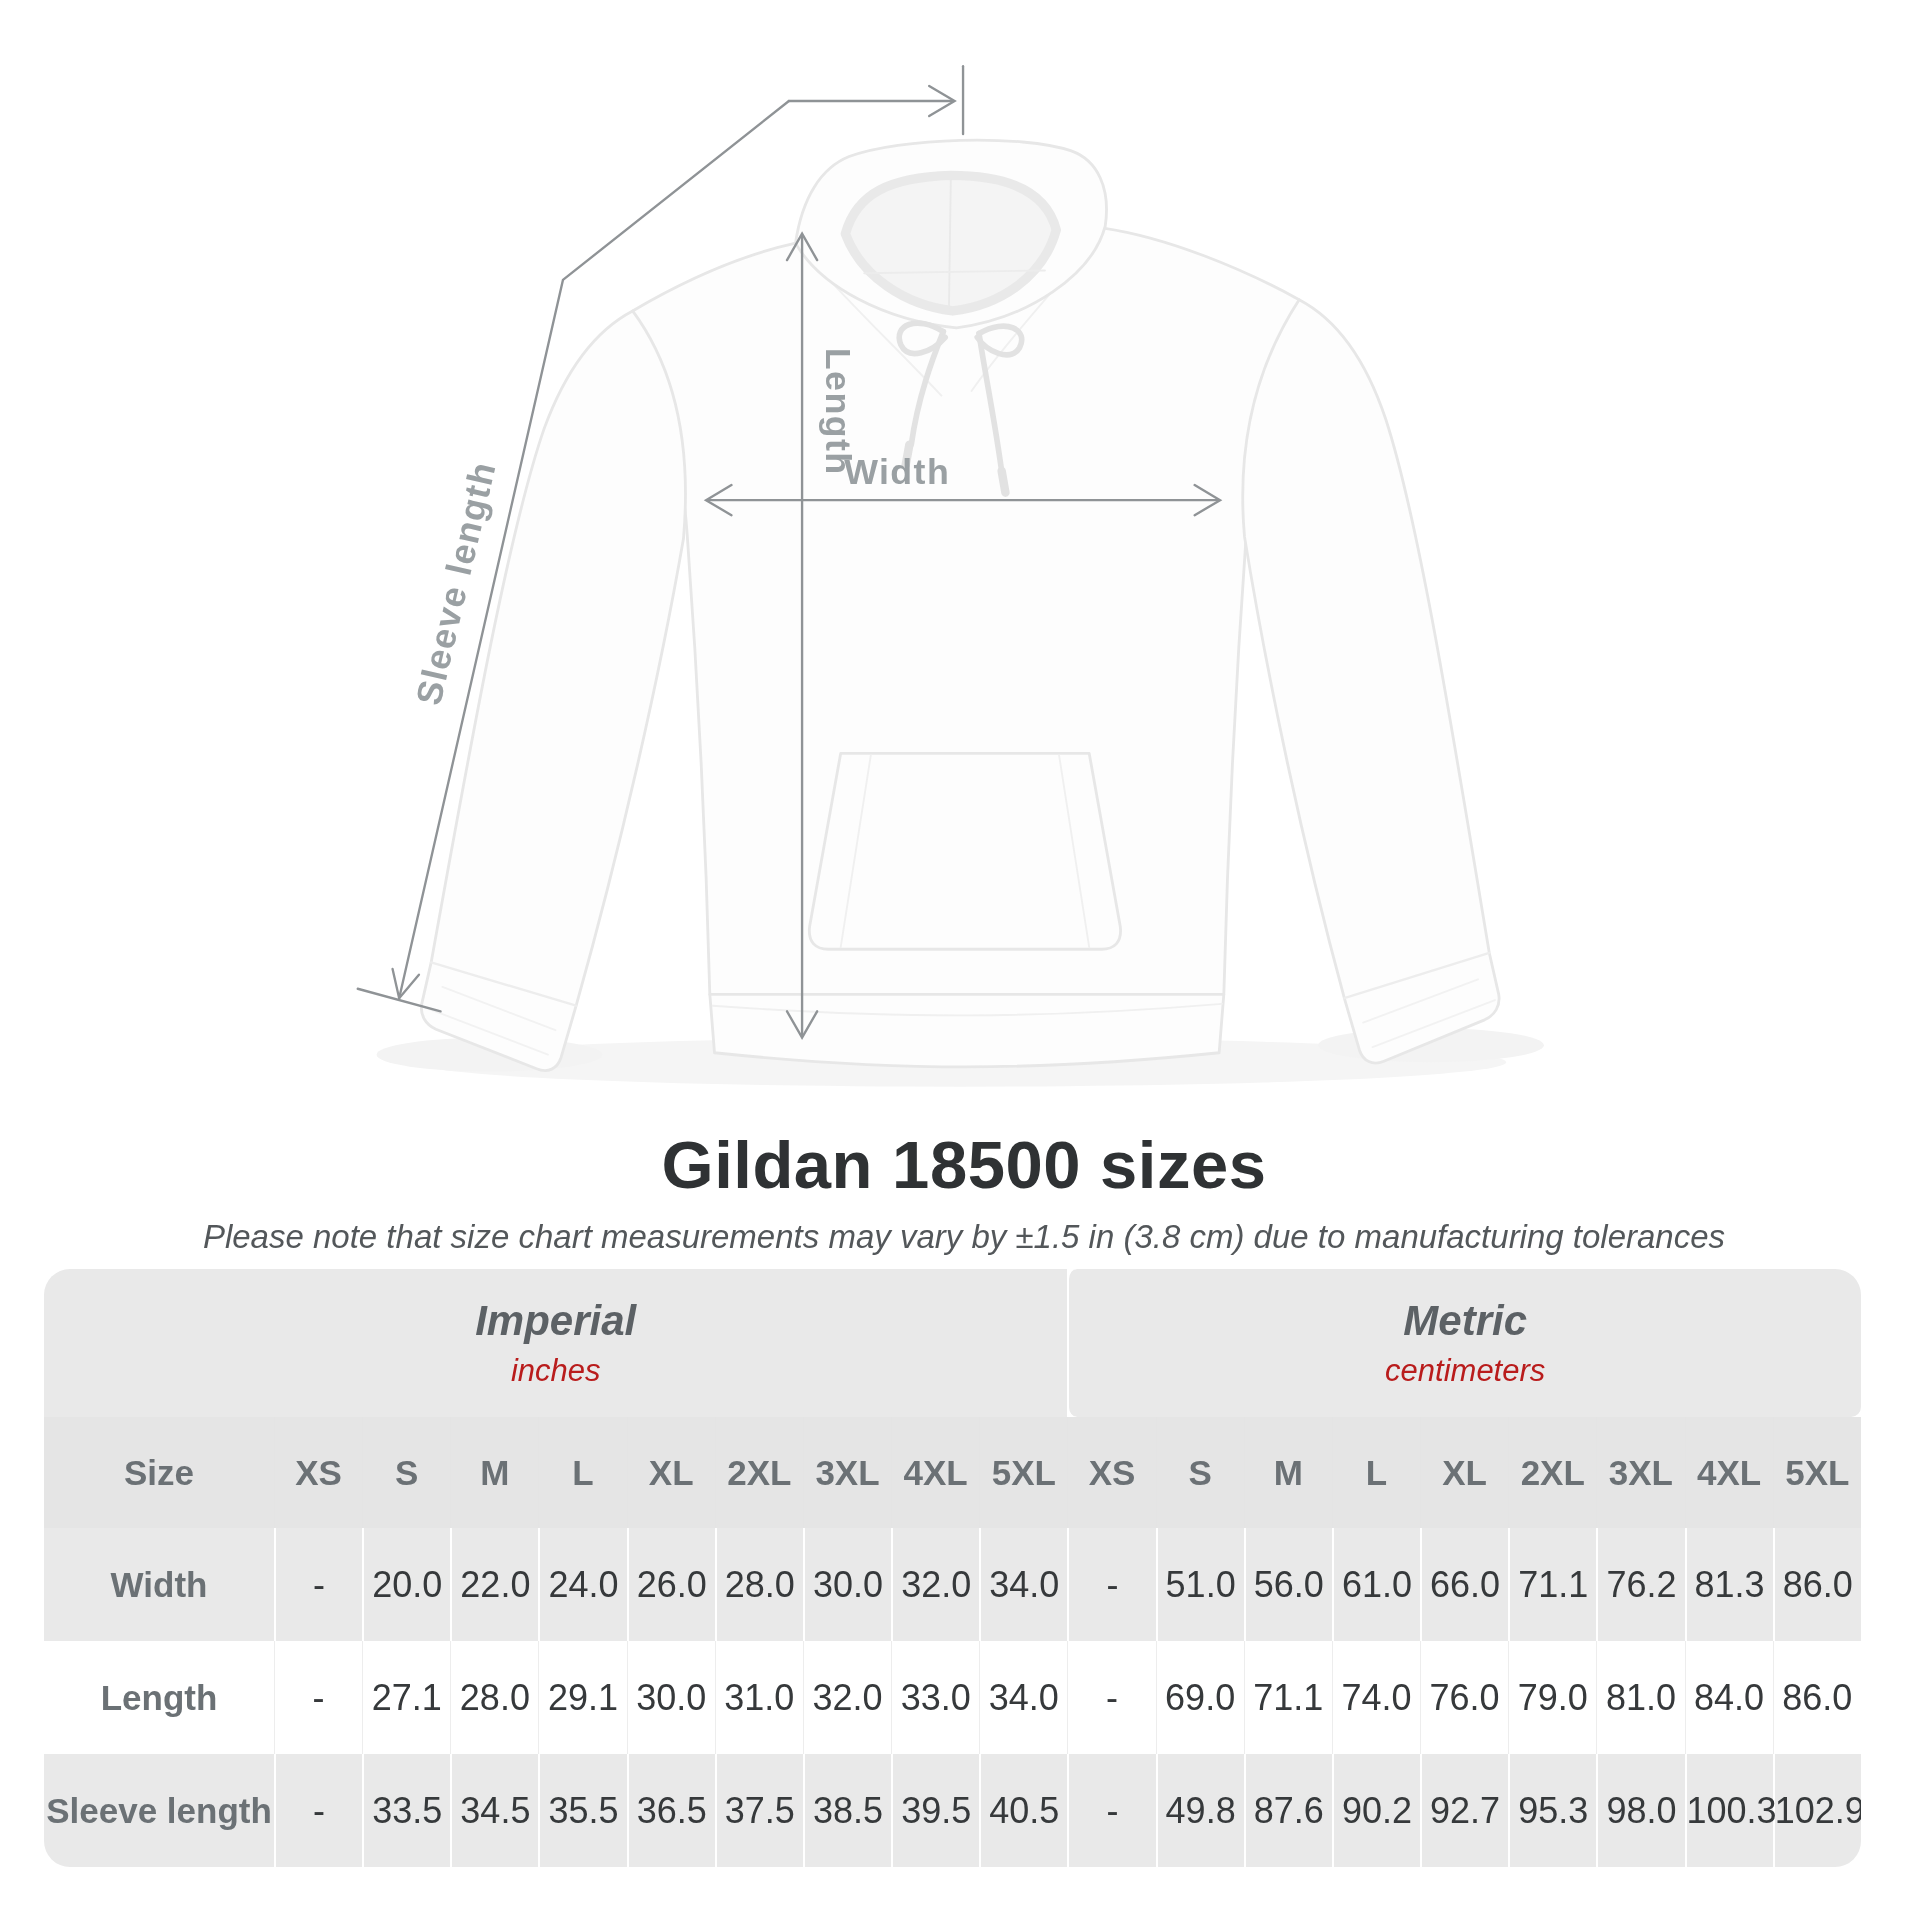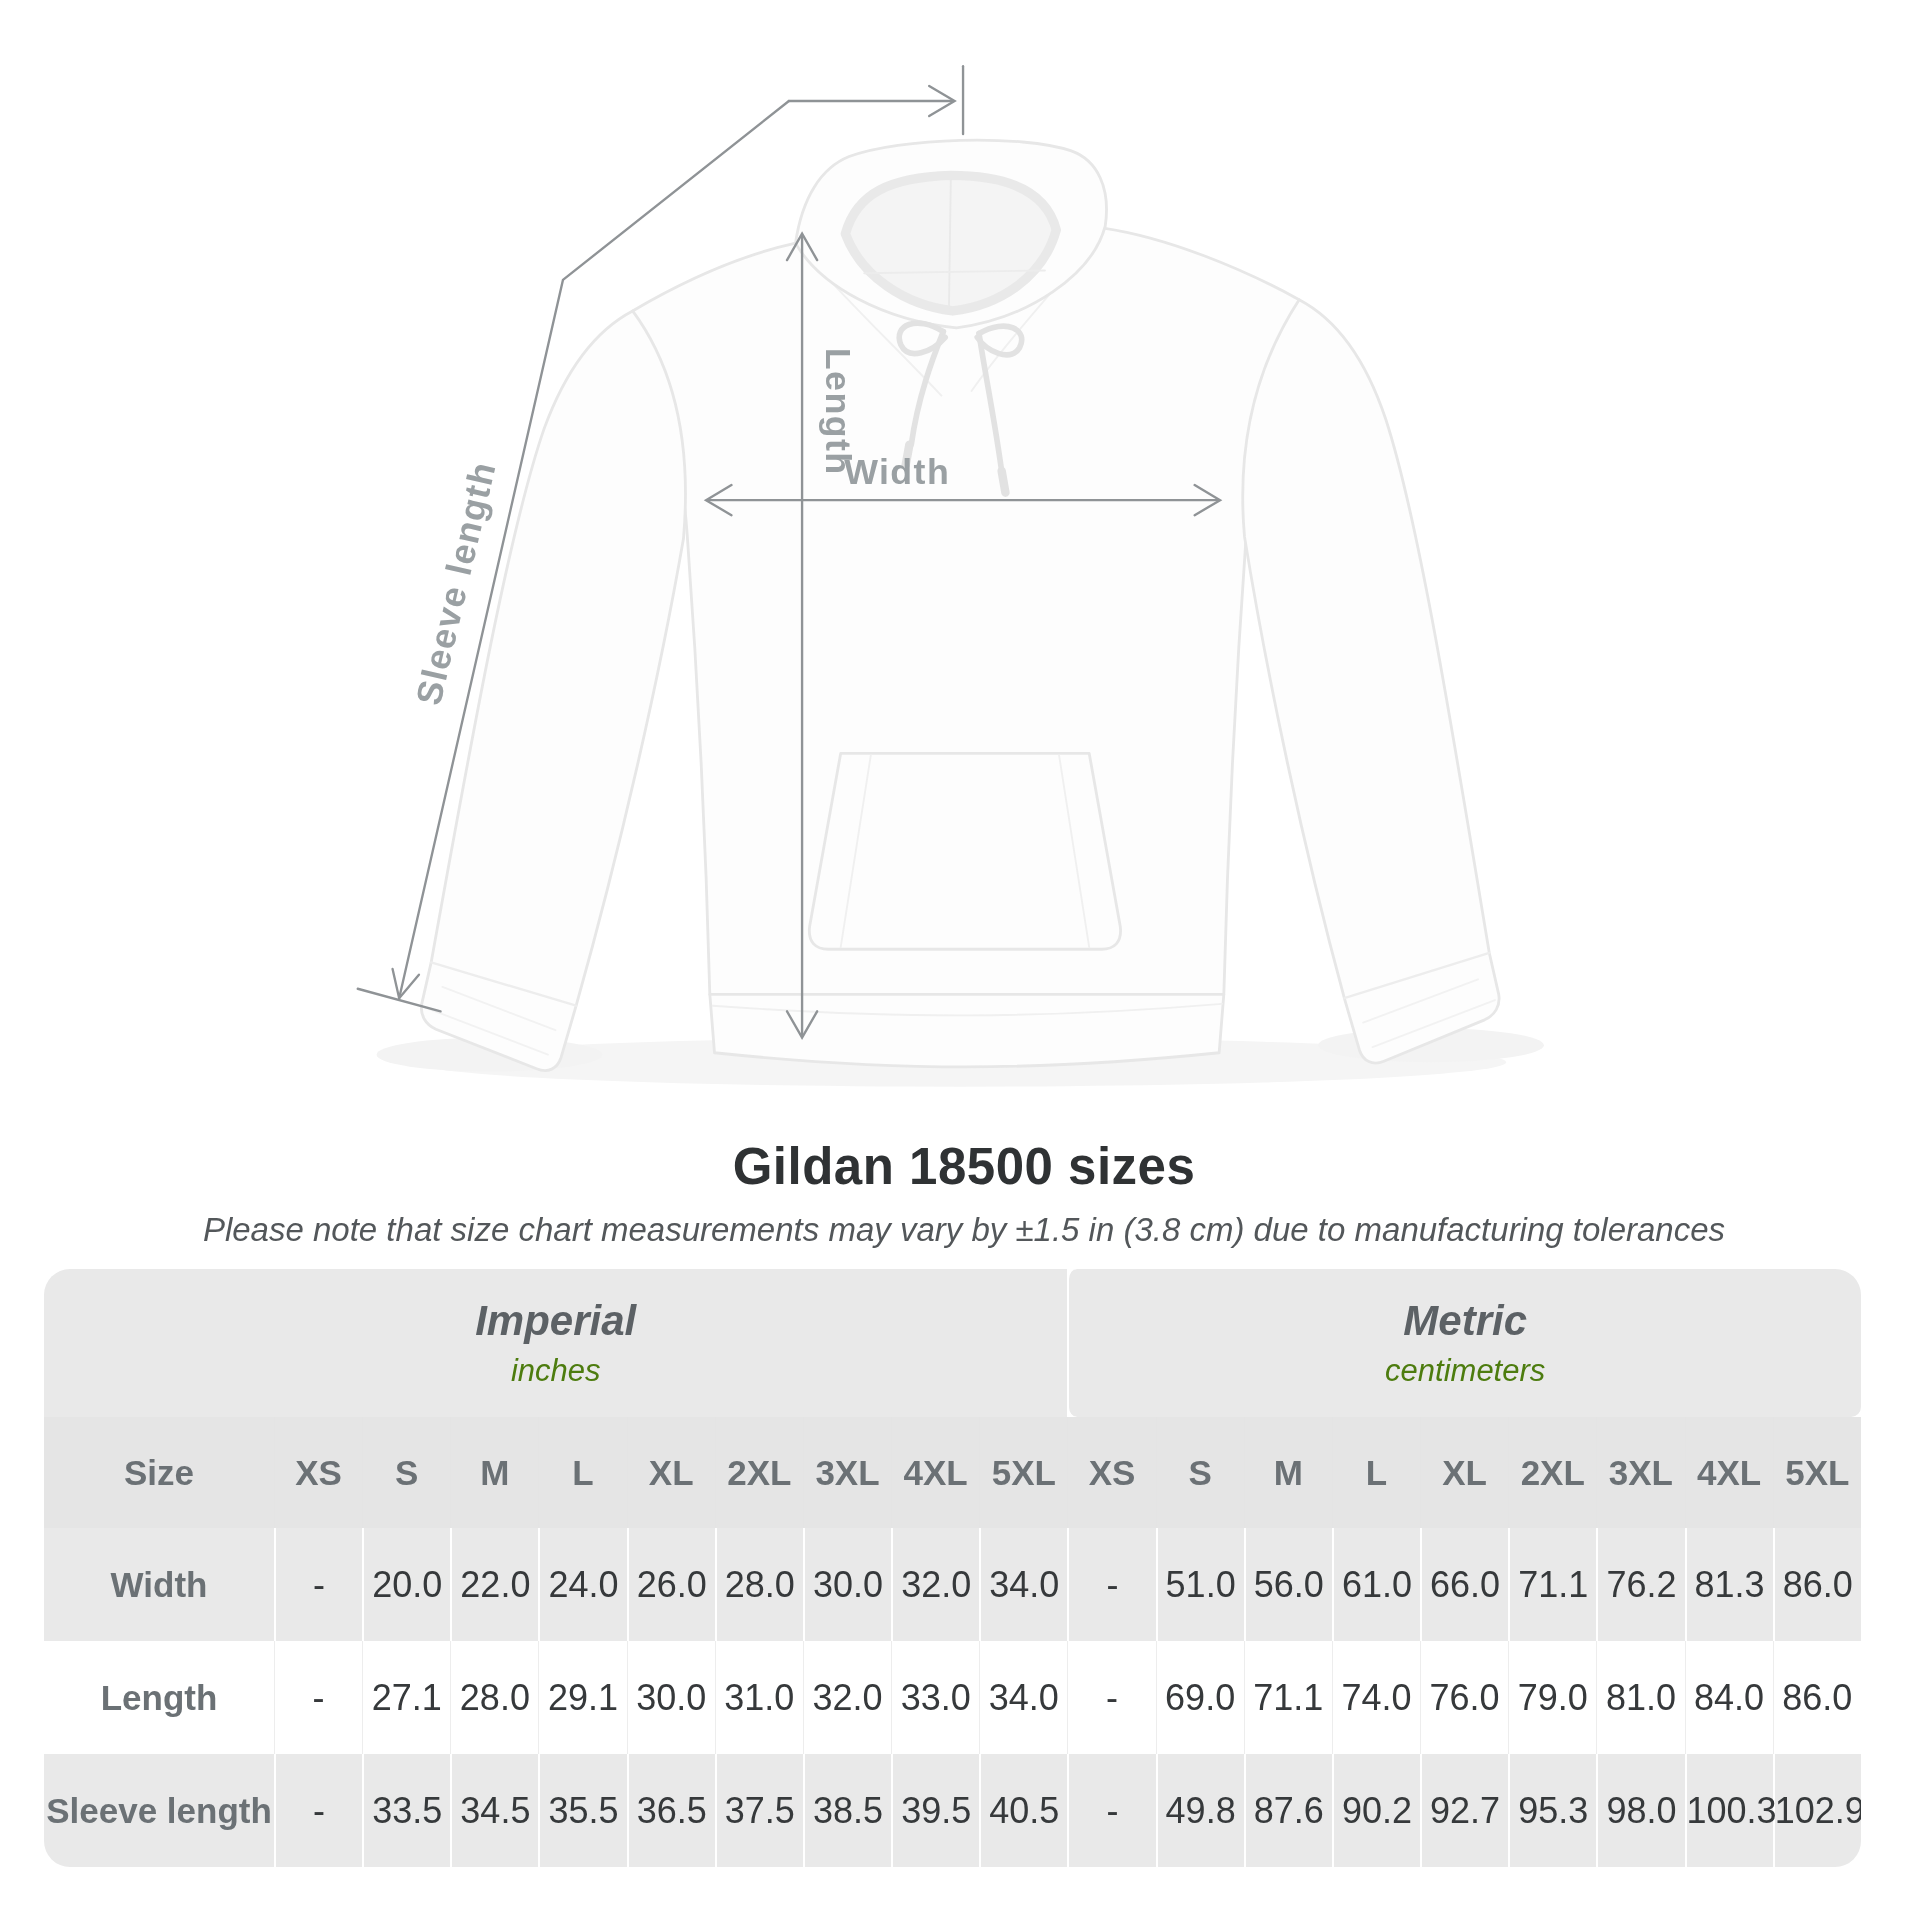--- a/index.html
+++ b/index.html
@@ -4,36 +4,36 @@
 <style>
   html,body{margin:0;padding:0;background:#fff;}
   .page{
     position:relative;width:1928px;height:1928px;background:#ffffff;
     font-family:"Liberation Sans", sans-serif;overflow:hidden;
   }
   
   .figure{position:absolute;top:0;left:0;width:1928px;height:1102px;}
   
   .heading{position:absolute;top:1122px;left:0;width:100%;text-align:center;}
-  .title{font-size:51px;font-weight:bold;color:#2f3234;letter-spacing:0.5px;margin:15px;}
+  .title{font-size:67px;font-weight:bold;color:#2f3234;letter-spacing:0.5px;margin:4px;}
   .subtitle{font-size:33px;font-style:italic;color:#53575a;margin:15px 0 0 0;}
   
   .table-wrap{
     position:absolute;left:44px;top:1269px;width:1817px;
     border-radius:26px;overflow:hidden;
   }
   table.sizes{
     width:100%;border-collapse:separate;border-spacing:0;table-layout:fixed;
   }
   col.c-size{width:230px;}
   td,th{padding:0;text-align:center;vertical-align:middle;}
   tr.group td{height:148px;background:#e9e9e9;vertical-align:middle;}
   td.group-metric{border-left:2.8px solid #ffffff;border-radius:10px;}
   .group-name{font-size:42px;font-weight:bold;font-style:italic;color:#5c6165;}
-  .group-unit{font-size:31px;font-style:italic;color:#4d7c0f;margin-top:7.5px;}
+  .group-unit{font-size:31px;font-style:italic;color:#b91c1c;margin-top:7.5px;}
   tr.head th{height:111px;background:#e5e5e5;font-size:35px;font-weight:bold;color:#6b7175;}
   tr.head th + th{border-left:1.9px solid #e4e4e4;margin-left:48px;}
   tr.data td{height:113px;font-size:36px;color:#36393b;}
   tr.data td.rowlabel{font-size:35px;font-weight:bold;color:#6b7175;}
   tr.stripe td{background:#e9e9e9;}
   tr.stripe td + td{border-left:2.8px solid #ffffff;}
   tr.plain td{background:#ffffff;}
   tr.plain td + td{border-left:1.9px solid #ededed;}
 </style>
 </head>

